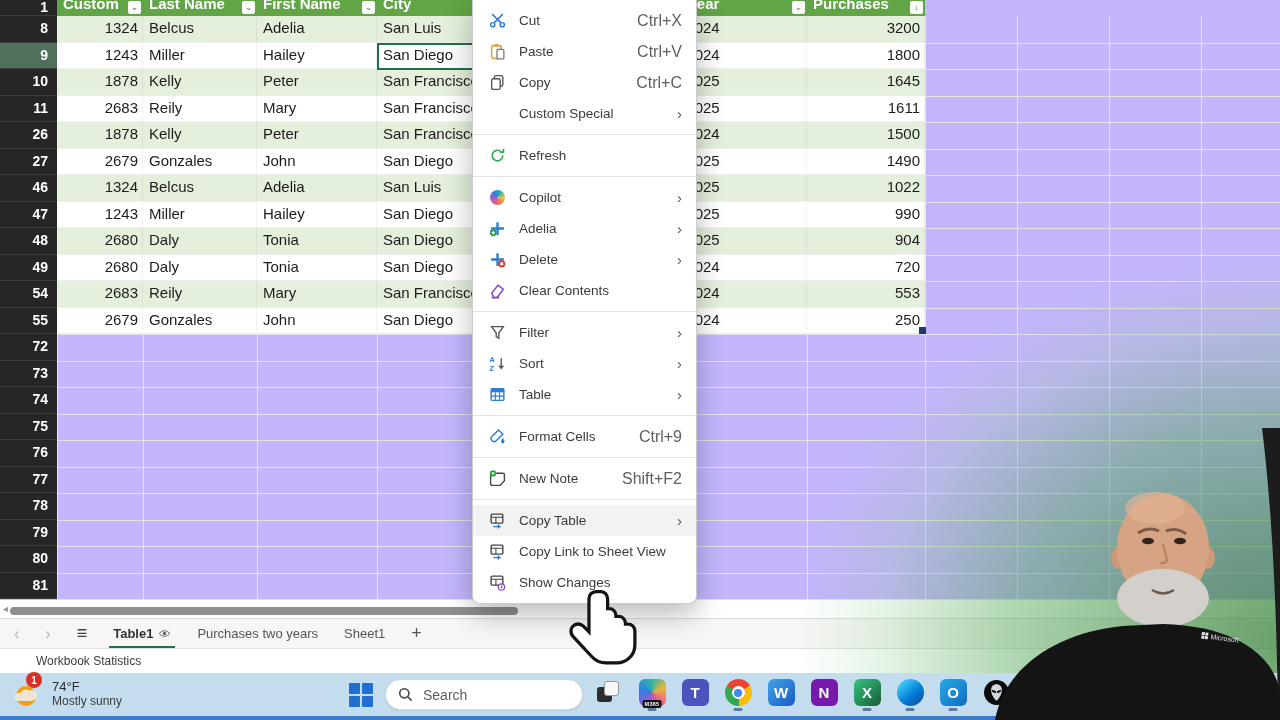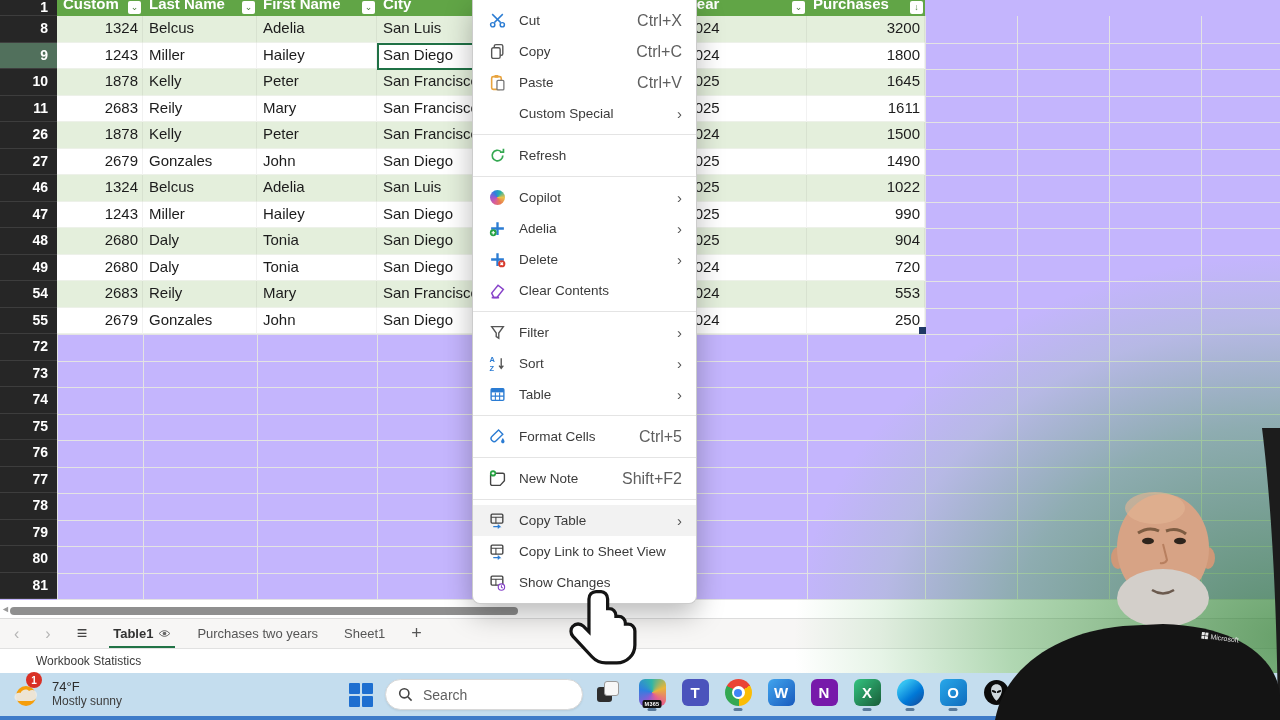--- a/index.html
+++ b/index.html
@@ -292,39 +292,39 @@
             <circle cx="3.5" cy="12" r="2" fill="none" stroke="#2b7cd3" stroke-width="1.4"></circle>
             <circle cx="12.5" cy="12" r="2" fill="none" stroke="#2b7cd3" stroke-width="1.4"></circle>
           </svg>
         </span>
         <span class="lbl">Cut</span>
         <span class="sc">Ctrl+X</span>
       </div>
       <div class="mi">
         <span class="ic">
           <svg width="17" height="17" viewBox="0 0 16 16">
-            <rect x="5" y="1.5" width="8" height="10" rx="1.5" fill="#fff" stroke="#555" stroke-width="1.3"></rect>
-            <rect x="2.5" y="4.5" width="8" height="10" rx="1.5" fill="#fff" stroke="#555" stroke-width="1.3"></rect>
-          </svg>
-        </span>
-        <span class="lbl">Copy</span>
-        <span class="sc">Ctrl+C</span>
-      </div>
-      <div class="mi">
-        <span class="ic">
-          <svg width="17" height="17" viewBox="0 0 16 16">
             <rect x="2.5" y="2.5" width="9" height="12" rx="1.5" fill="none" stroke="#e8a33d" stroke-width="1.5"></rect>
             <rect x="5" y="1" width="4" height="2.5" rx="1" fill="#e8a33d"></rect>
             <rect x="7.5" y="6" width="6.5" height="9" rx="1" fill="#fff" stroke="#777" stroke-width="1.2"></rect>
           </svg>
         </span>
         <span class="lbl">Paste</span>
         <span class="sc">Ctrl+V</span>
       </div>
       <div class="mi">
+        <span class="ic">
+          <svg width="17" height="17" viewBox="0 0 16 16">
+            <rect x="5" y="1.5" width="8" height="10" rx="1.5" fill="#fff" stroke="#555" stroke-width="1.3"></rect>
+            <rect x="2.5" y="4.5" width="8" height="10" rx="1.5" fill="#fff" stroke="#555" stroke-width="1.3"></rect>
+          </svg>
+        </span>
+        <span class="lbl">Copy</span>
+        <span class="sc">Ctrl+C</span>
+      </div>
+      <div class="mi">
         <span class="ic"></span>
         <span class="lbl">Custom Special</span>
         <span class="ch">›</span>
       </div>
       <div class="mdiv"></div>
       <div class="mi">
         <span class="ic">
           <svg width="17" height="17" viewBox="0 0 16 16">
             <path d="M13 8a5 5 0 1 1-1.7-3.7" fill="none" stroke="#35a852" stroke-width="1.6"></path>
             <path d="M13.6 1.6v3.3h-3.3" fill="none" stroke="#35a852" stroke-width="1.6"></path>
@@ -405,21 +405,21 @@
       </div>
       <div class="mdiv"></div>
       <div class="mi">
         <span class="ic">
           <svg width="17" height="17" viewBox="0 0 16 16">
             <path d="M9 1.8l4 4-6.3 6.3c-1 1-2.6 1-3.6 0l-.4-.4c-1-1-1-2.6 0-3.6z" fill="none" stroke="#2b7cd3" stroke-width="1.3"></path>
             <path d="M13 9.5c.9 1.3 1.6 2.4 1.6 3.2 0 .9-.7 1.7-1.6 1.7s-1.6-.8-1.6-1.7c0-.8.7-1.9 1.6-3.2z" fill="#2b7cd3"></path>
           </svg>
         </span>
         <span class="lbl">Format Cells</span>
-        <span class="sc">Ctrl+5</span>
+        <span class="sc">Ctrl+9</span>
       </div>
       <div class="mdiv"></div>
       <div class="mi">
         <span class="ic">
           <svg width="17" height="17" viewBox="0 0 16 16">
             <path d="M3 3h10A1.5 1.5 0 0 1 14.5 4.5V10l-4 4.5H3A1.5 1.5 0 0 1 1.5 13V4.5A1.5 1.5 0 0 1 3 3z" fill="none" stroke="#444" stroke-width="1.3"></path>
             <circle cx="3.8" cy="3.2" r="2.9" fill="#27a343"></circle>
             <path d="M3.8 1.9v2.6M2.5 3.2h2.6" stroke="#fff" stroke-width="1"></path>
           </svg>
         </span>

